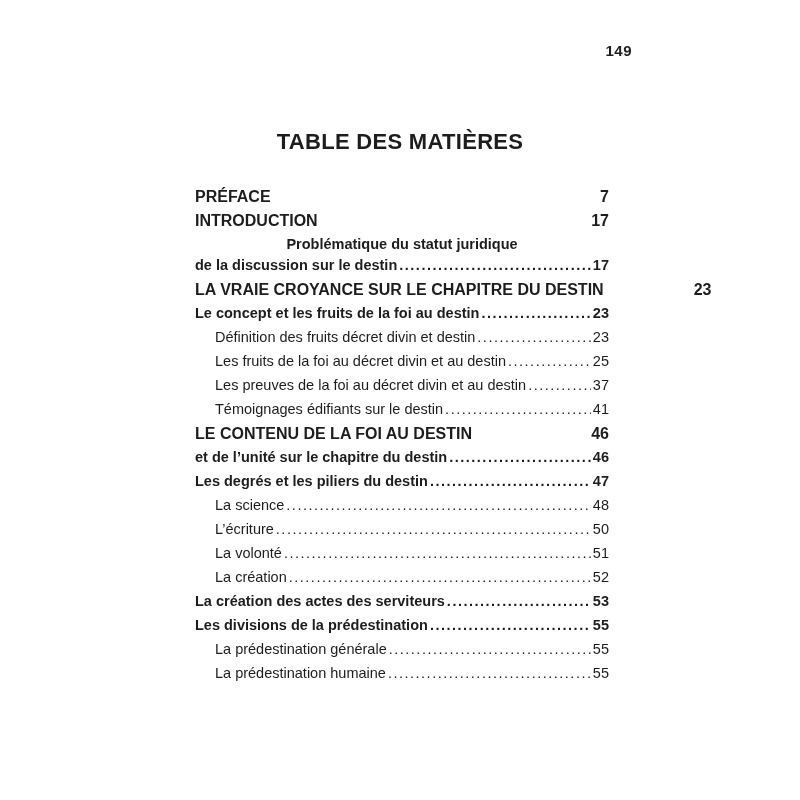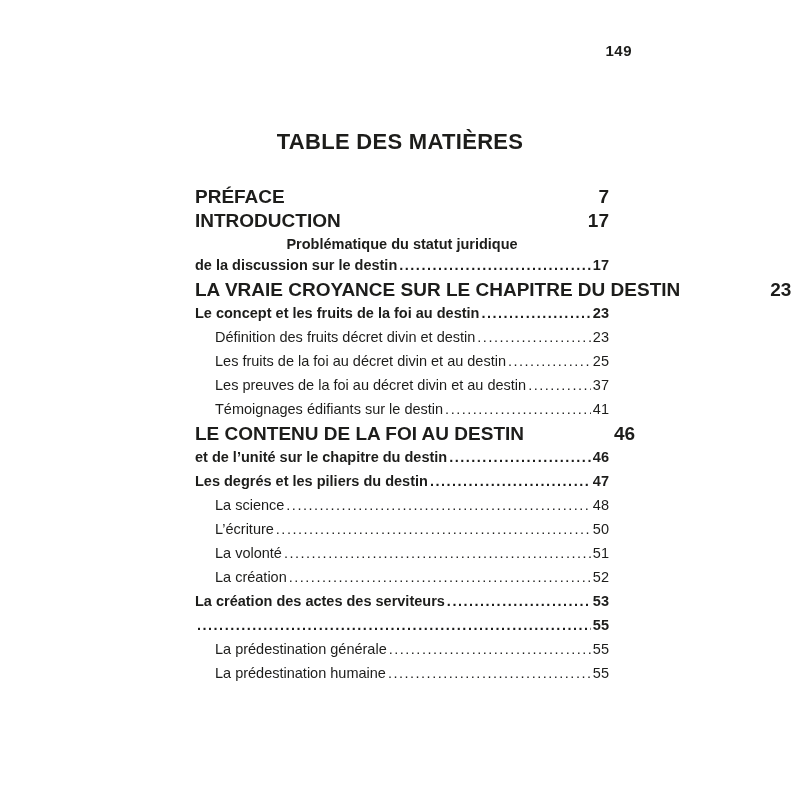--- a/index.html
+++ b/index.html
@@ -41,21 +41,21 @@
   }
   .row {
     display: flex;
     align-items: baseline;
     line-height: 21px;
     margin-bottom: 3px;
   }
   .row.firstline { margin-bottom: 0; }
   .row.chapter {
     font-weight: bold;
-    font-size: 19px;
+    font-size: 16px;
     gap: 40px;
   }
   .row.section {
     font-weight: bold;
     font-size: 14.5px;
     justify-content: center;
   }
   .row.subsection {
     font-weight: normal;
     font-size: 14.5px;
@@ -167,20 +167,21 @@
         <span class="label">La création</span>
         <span class="leader dotted"></span>
         <span class="pagenum">52</span>
       </div>
       <div class="row section">
         <span class="label">La création des actes des serviteurs</span>
         <span class="leader dotted"></span>
         <span class="pagenum">53</span>
       </div>
       <div class="row section">
+        <span class="label">Les divisions de la prédestination</span>
         <span class="leader dotted"></span>
         <span class="pagenum">55</span>
       </div>
       <div class="row subsection">
         <span class="label">La prédestination générale</span>
         <span class="leader dotted"></span>
         <span class="pagenum">55</span>
       </div>
       <div class="row subsection">
         <span class="label">La prédestination humaine</span>

